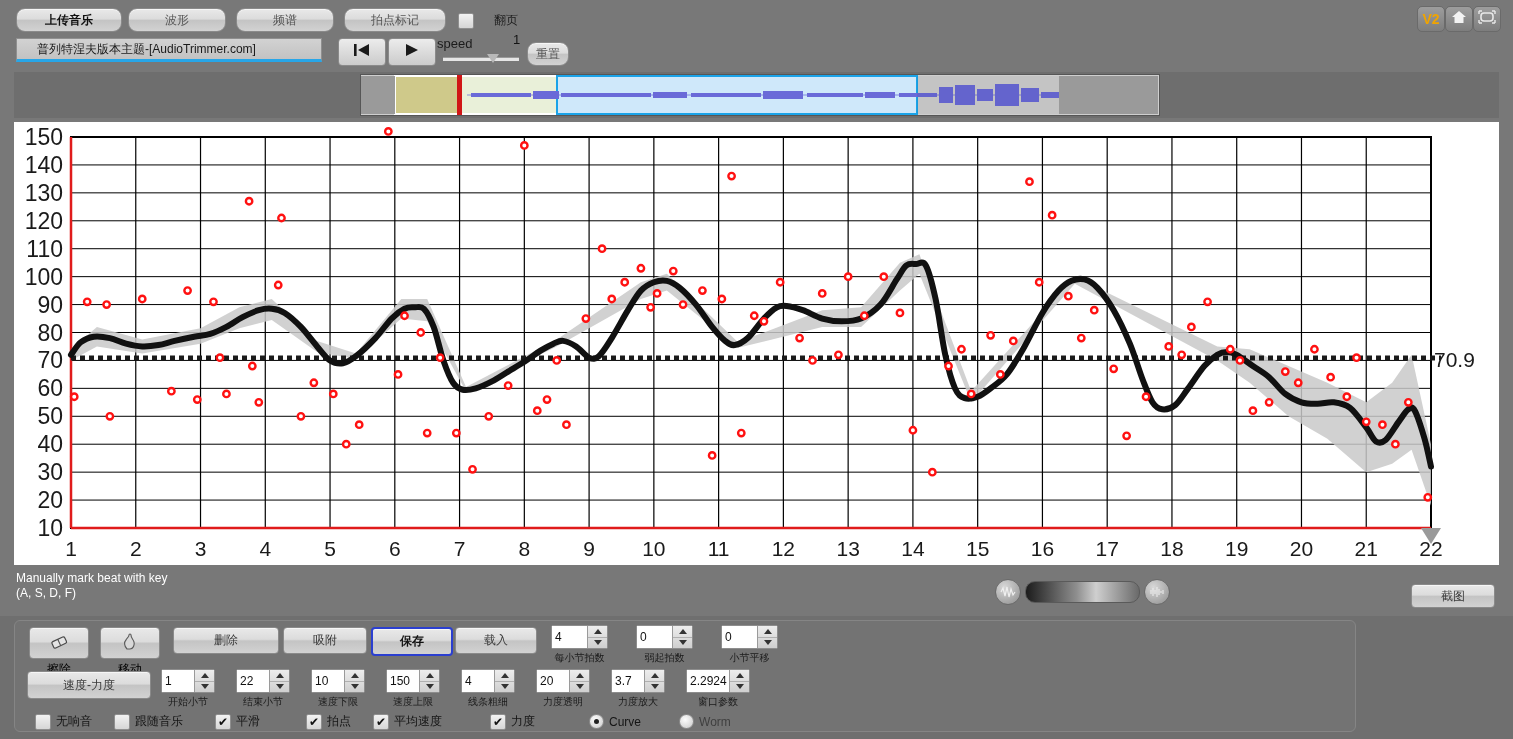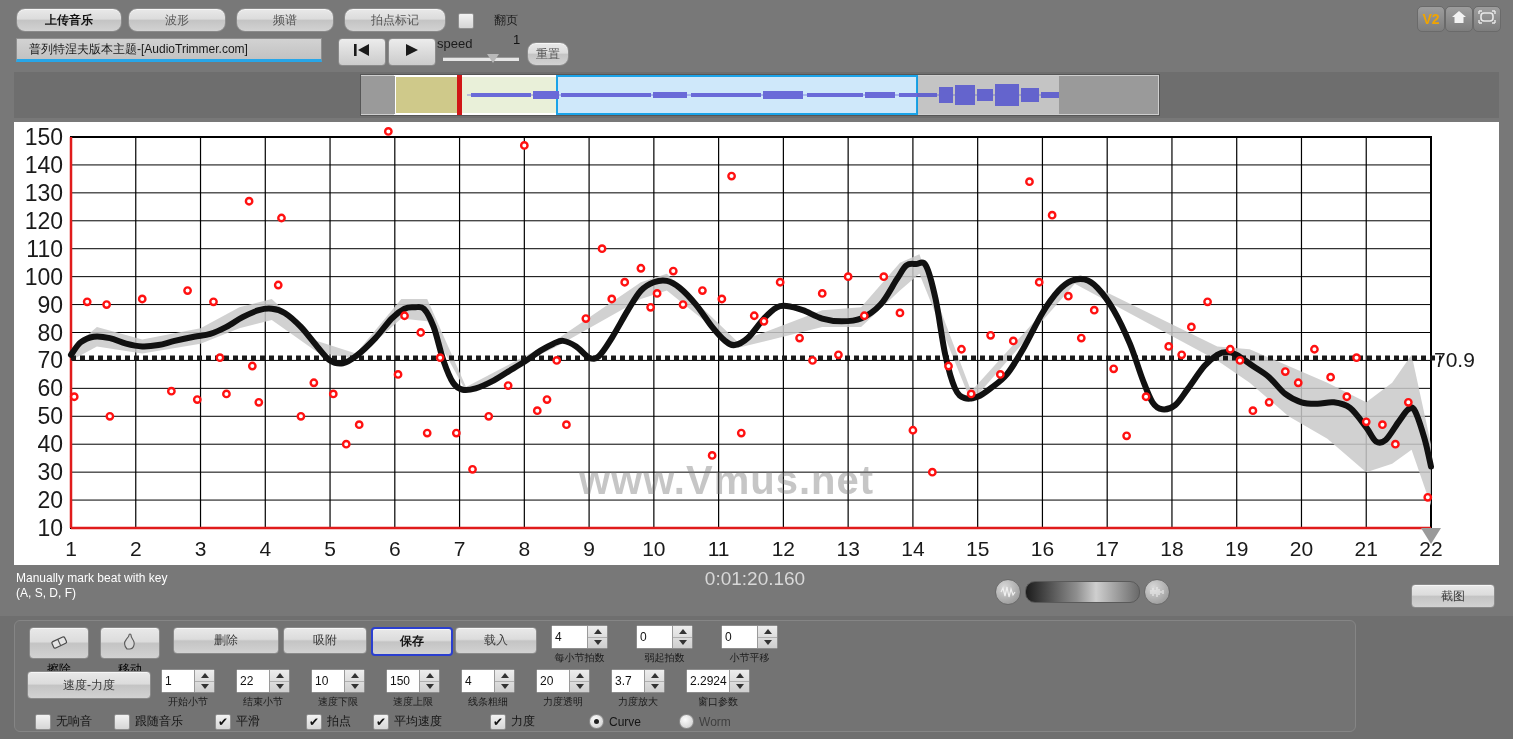--- a/index.html
+++ b/index.html
@@ -58,21 +58,21 @@
   #topbar{position:absolute;left:0;top:0;width:1513px;height:70px;background:#787878;}
   .topbtn{position:absolute;height:22px;top:8px;border-radius:9px;}
   #title-input-wrap{
     position:absolute;left:16px;top:38px;width:306px;height:24px;
     background:linear-gradient(to bottom,#d2d2d2,#c2c2c2);
     border:1px solid #8f8f8f;border-bottom:3px solid #27a6e8;
     display:flex;align-items:center;box-sizing:border-box;
   }
   #title-input-wrap input{
     border:0;background:transparent;outline:0;width:100%;
-    font-family:"Liberation Sans",sans-serif;font-size:12px;color:#1a1a1a;padding-left:12px;
+    font-family:"Liberation Sans",sans-serif;font-size:12px;color:#1a1a1a;padding-left:20px;
   }
   .transport{
     position:absolute;top:38px;width:46px;height:26px;
     background:linear-gradient(to bottom,#ececec,#cbcbcb);
     border:1px solid #8a8a8a;border-radius:4px;
     display:flex;align-items:center;justify-content:center;cursor:pointer;
   }
   
   #overview{position:absolute;left:14px;top:72px;width:1485px;height:46px;background:#6e6e6e;}
   #ov-strip{position:absolute;left:346px;top:2px;width:800px;height:42px;
@@ -398,31 +398,29 @@
       <text x="963.6666666666666" y="434" text-anchor="middle" font-family="&quot;Liberation Sans&quot;, sans-serif" font-size="21" fill="#1a1a1a">15</text>
       <text x="1028.4285714285716" y="434" text-anchor="middle" font-family="&quot;Liberation Sans&quot;, sans-serif" font-size="21" fill="#1a1a1a">16</text>
       <text x="1093.1904761904761" y="434" text-anchor="middle" font-family="&quot;Liberation Sans&quot;, sans-serif" font-size="21" fill="#1a1a1a">17</text>
       <text x="1157.952380952381" y="434" text-anchor="middle" font-family="&quot;Liberation Sans&quot;, sans-serif" font-size="21" fill="#1a1a1a">18</text>
       <text x="1222.7142857142856" y="434" text-anchor="middle" font-family="&quot;Liberation Sans&quot;, sans-serif" font-size="21" fill="#1a1a1a">19</text>
       <text x="1287.4761904761906" y="434" text-anchor="middle" font-family="&quot;Liberation Sans&quot;, sans-serif" font-size="21" fill="#1a1a1a">20</text>
       <text x="1352.2380952380952" y="434" text-anchor="middle" font-family="&quot;Liberation Sans&quot;, sans-serif" font-size="21" fill="#1a1a1a">21</text>
       <text x="1417" y="434" text-anchor="middle" font-family="&quot;Liberation Sans&quot;, sans-serif" font-size="21" fill="#1a1a1a">22</text>
       <polygon points="1407,406 1427,406 1417,422" fill="#9a9a9a"></polygon>
     </svg>
-  <div class="watermark">www.Vmus.net</div>
 </div>
 <div id="avg-label">70.9</div>
 
 <div id="status">
   <div class="hint">
     <div>Manually mark beat with key</div>
     <div>(A, S, D, F)</div>
   </div>
   <div id="clock">
-    <div class="t2">0:01:20.160</div>
   </div>
 </div>
 
 <div id="zoomslider">
   <div class="knobicon">
     <svg width="16" height="12" viewBox="0 0 16 12">
         <path d="M1 6 L3 2 L5 10 L7 1 L9 11 L11 3 L13 9 L15 6" stroke="#f0f0f0" fill="none" stroke-width="1.2"></path>
       </svg>
   </div>
   <div id="zoombar"></div>

